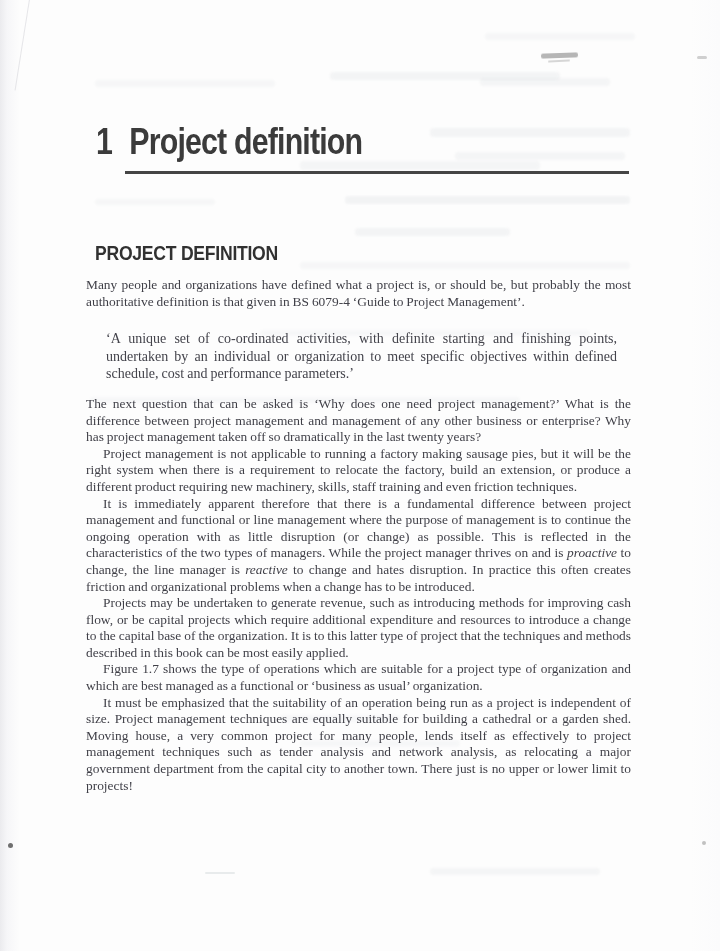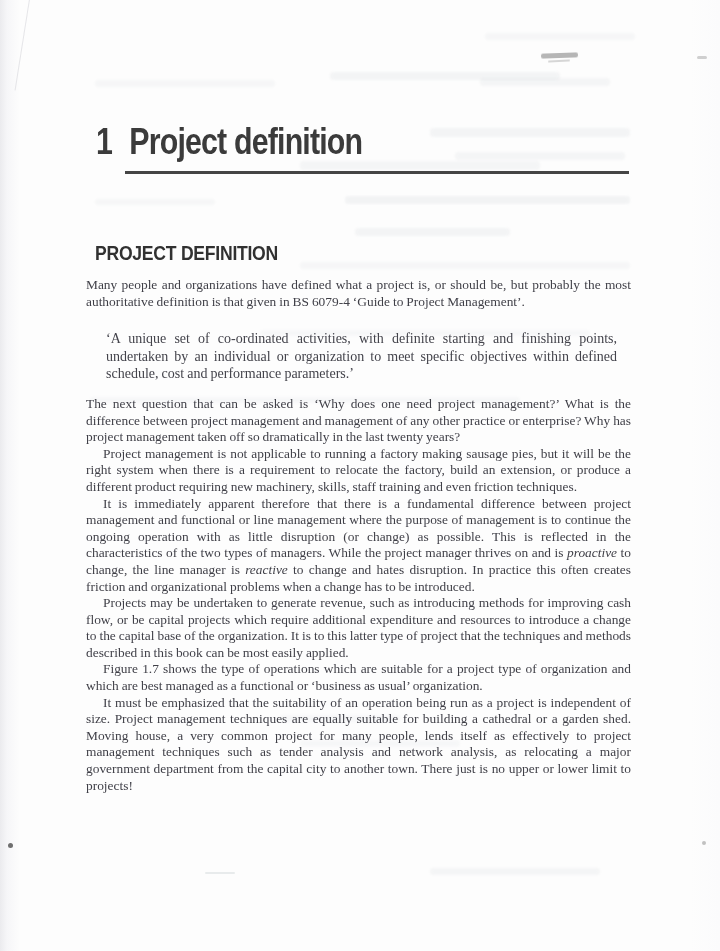--- a/index.html
+++ b/index.html
@@ -98,21 +98,21 @@
   <div class="chapter-title">
     <span class="chapter-number">1</span><span>Project definition</span>
   </div>
   <div class="title-rule"></div>
 
   <div class="section-heading">PROJECT DEFINITION</div>
 
   <div class="body-text">
       <p><span>Many people and organizations have defined what a project is, or should be, but probably the most authoritative definition is that given in BS 6079-4 ‘Guide to Project Management’.</span></p>
       <div class="quote">‘A unique set of co-ordinated activities, with definite starting and finishing points, undertaken by an individual or organization to meet specific objectives within defined schedule, cost and performance parameters.’</div>
-      <p><span>The next question that can be asked is ‘Why does one need project management?’ What is the difference between project management and management of any other practice or enterprise? Why has project management taken off so dramatically in the last twenty years?</span></p>
+      <p><span>The next question that can be asked is ‘Why does one need project management?’ What is the difference between project management and management of any other business or enterprise? Why has project management taken off so dramatically in the last twenty years?</span></p>
       <p class="indent"><span>Project management is not applicable to running a factory making sausage pies, but it will be the right system when there is a requirement to relocate the factory, build an extension, or produce a different product requiring new machinery, skills, staff training and even friction techniques.</span></p>
       <p class="indent"><span>It is immediately apparent therefore that there is a fundamental difference between project management and functional or line management where the purpose of management is to continue the ongoing operation with as little disruption (or change) as possible. This is reflected in the characteristics of the two types of managers. While the project manager thrives on and is </span><em>proactive</em><span> to change, the line manager is </span><em>reactive</em><span> to change and hates disruption. In practice this often creates friction and organizational problems when a change has to be introduced.</span></p>
       <p class="indent"><span>Projects may be undertaken to generate revenue, such as introducing methods for improving cash flow, or be capital projects which require additional expenditure and resources to introduce a change to the capital base of the organization. It is to this latter type of project that the techniques and methods described in this book can be most easily applied.</span></p>
       <p class="indent"><span>Figure 1.7 shows the type of operations which are suitable for a project type of organization and which are best managed as a functional or ‘business as usual’ organization.</span></p>
       <p class="indent"><span>It must be emphasized that the suitability of an operation being run as a project is independent of size. Project management techniques are equally suitable for building a cathedral or a garden shed. Moving house, a very common project for many people, lends itself as effectively to project management techniques such as tender analysis and network analysis, as relocating a major government department from the capital city to another town. There just is no upper or lower limit to projects!</span></p>
     </div>
 
 </div>
 
 </body></html>

